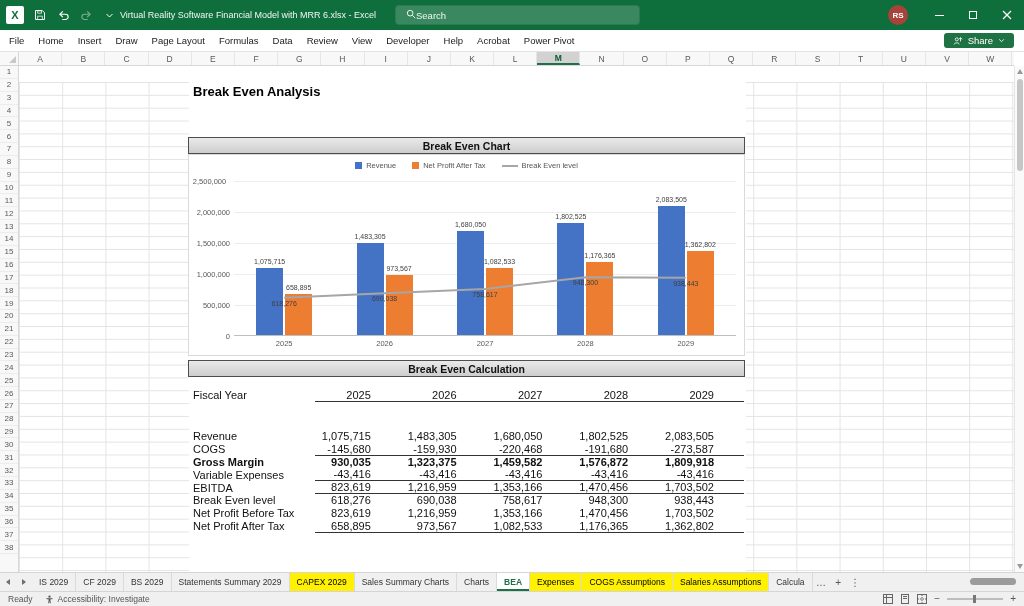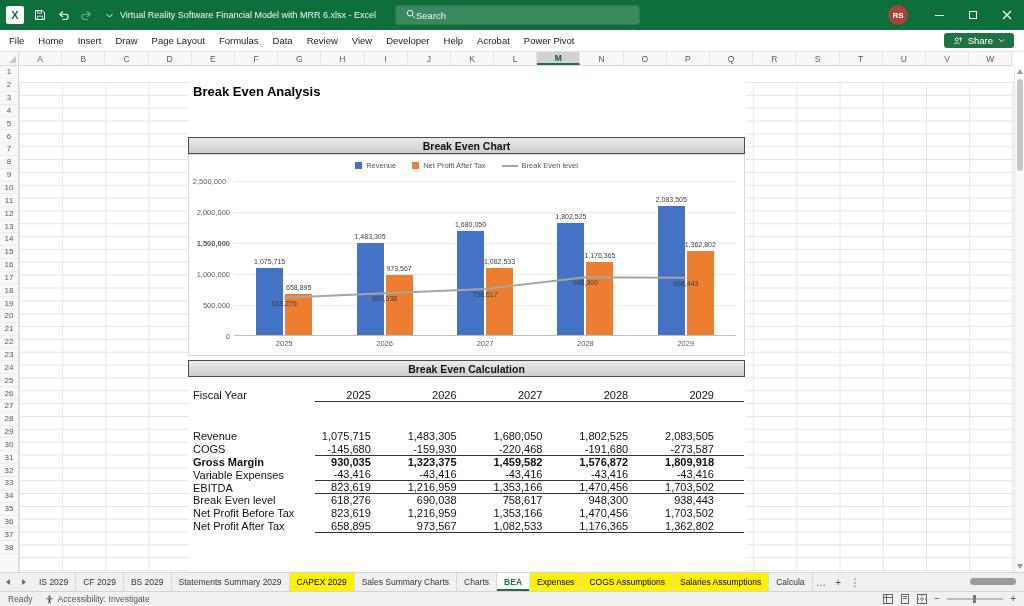--- a/index.html
+++ b/index.html
@@ -281,21 +281,21 @@
           </div>
           <div class="legend-item">
             <span class="mk-line" style="background: rgb(166, 166, 166);"></span>
             <span>Break Even level</span>
           </div>
         </div>
       <div class="y-axis" id="y-axis">
           <div class="y-tick" style="top: 177px;">0</div>
           <div class="y-tick" style="top: 146px; text-align: right;">500,000</div>
           <div class="y-tick" style="top: 115px;">1,000,000</div>
-          <div class="y-tick" style="top: 84px; font-weight: bold;">1,500,000</div>
+          <div class="y-tick" style="top: 84px;">1,500,000</div>
           <div class="y-tick" style="top: 53px;">2,000,000</div>
           <div class="y-tick" style="top: 22px; text-align: center;">2,500,000</div>
         </div>
       <div class="plot" id="plot-area">
           <div class="plot-gridline" style="top: 124px;"></div>
           <div class="plot-gridline" style="top: 93px;"></div>
           <div class="plot-gridline" style="top: 62px;"></div>
           <div class="plot-gridline" style="top: 31px;"></div>
           <div class="plot-gridline" style="top: 0px;"></div>
           <div class="bar" style="left: 22.2px; width: 27px; height: 66.6943px; background: rgb(68, 114, 196);"></div>

